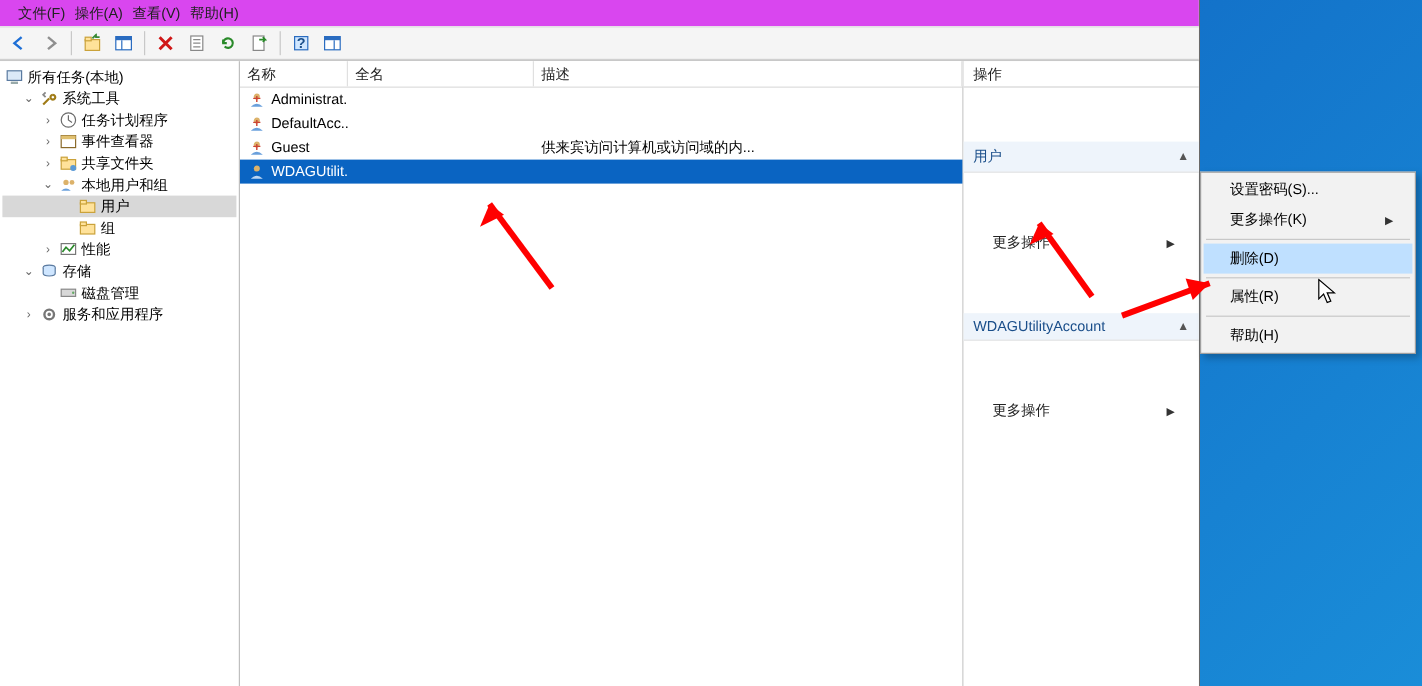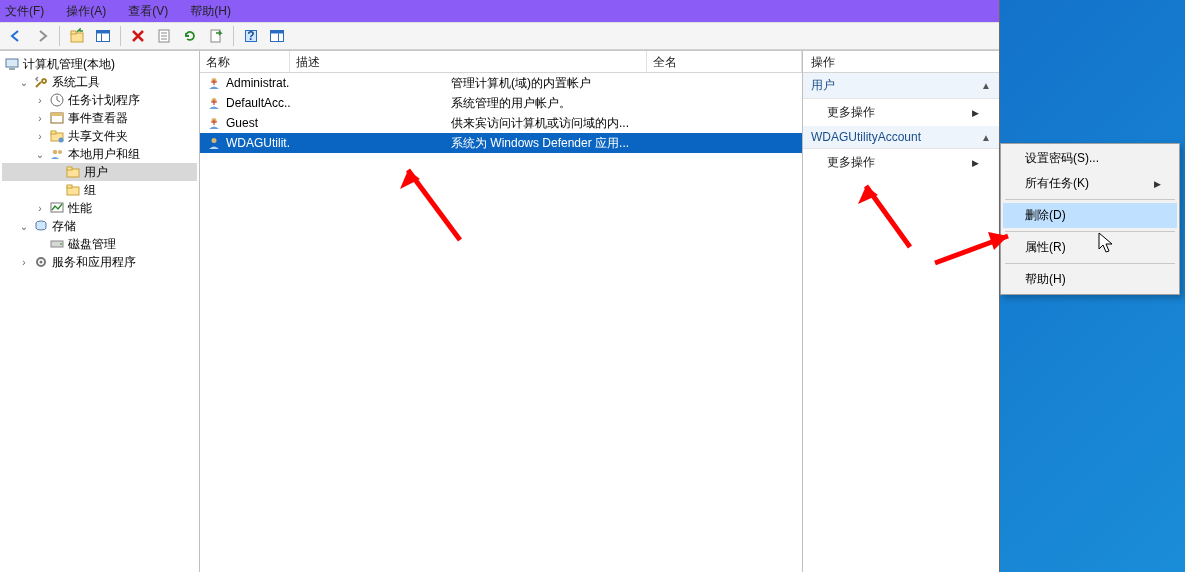--- a/index.html
+++ b/index.html
@@ -3,21 +3,21 @@
 <meta charset="utf-8">
 <style>
   * { box-sizing: border-box; margin: 0; padding: 0; font-family: "Microsoft YaHei", "Segoe UI", Tahoma, sans-serif; font-size: 12px; }
   html, body { width: 1185px; height: 572px; overflow: hidden; }
   body { background: linear-gradient(135deg, #0a4da0 0%, #1068c4 40%, #1a8dd8 100%); position: relative; }
 
   
   .mmc-window { position: absolute; left: 0; top: 0; width: 1000px; height: 572px; background: #ffffff; border-right: 1px solid #6a6a6a; display: flex; flex-direction: column; }
 
   
-  .menubar { height: 22px; background: #8b5cf6; display: flex; align-items: center; padding: 0 1px; gap: 14px; color: #222; }
+  .menubar { height: 22px; background: #d946ef; display: flex; align-items: center; padding: 0 11px; color: #222; }
   .menubar span { padding: 2px 4px; cursor: default; }
 
   
   .toolbar { height: 28px; background: #f5f5f5; border-top: 1px solid #e0e0e0; border-bottom: 1px solid #d0d0d0; display: flex; align-items: center; padding: 0 4px; gap: 2px; }
   .toolbar .btn { width: 24px; height: 22px; display: flex; align-items: center; justify-content: center; border: 1px solid transparent; }
   .toolbar .sep { width: 1px; height: 20px; background: #c8c8c8; margin: 0 3px; }
 
   
   .mmc-body { flex: 1; display: flex; border-top: 1px solid #c8c8c8; }
   .col { border-right: 1px solid #bfbfbf; display: flex; flex-direction: column; }
@@ -37,21 +37,21 @@
   .list-pane { flex: 1; background: #fff; display: flex; flex-direction: column; }
   .list-header { height: 22px; display: flex; border-bottom: 1px solid #d5d5d5; }
   .list-header .cell { border-right: 1px solid #e0e0e0; padding: 3px 6px; color: #222; background: #fff; }
   .list-rows { flex: 1; }
   .list-row { display: flex; height: 20px; align-items: center; }
   .list-row .cell { padding: 0 6px; white-space: nowrap; overflow: hidden; text-overflow: ellipsis; display: flex; align-items: center; gap: 4px; }
   .list-row.selected { background: #0a64c2; color: #fff; }
   .user-icon { width: 16px; height: 16px; display: inline-block; }
 
   
-  .actions-pane { width: 196px; background: #fff; display: flex; flex-direction: column; }
+  .actions-pane { width: 196px; background: #fff; display: flex; flex-direction: column; gap: 45px; }
   .actions-title { height: 22px; padding: 3px 8px; border-bottom: 1px solid #d5d5d5; color: #222; }
   .actions-group-hdr { background: #eef4fb; padding: 4px 8px; color: #1a4e8a; display: flex; justify-content: space-between; align-items: center; border-bottom: 1px solid #e4e4e4; }
   .actions-group-hdr .chev { font-size: 10px; color: #555; }
   .actions-item { padding: 5px 20px 5px 24px; display: flex; justify-content: space-between; align-items: center; color: #222; }
   .actions-item .chev { font-size: 9px; color: #333; }
 
   
   .context-menu { position: absolute; left: 1000px; top: 143px; width: 180px; background: #f2f2f2; border: 1px solid #a0a0a0; box-shadow: 3px 3px 6px rgba(0,0,0,0.25); padding: 2px; z-index: 50; }
   .cm-item { padding: 4px 16px 4px 22px; color: #000; display: flex; justify-content: space-between; align-items: center; }
   .cm-item.highlight { background: #bfe0ff; }
@@ -150,21 +150,21 @@
   <div class="mmc-body">
 
     <div class="col tree-pane">
       <div class="tree-row">
         <span class="tree-icon">
           <svg width="16" height="16" viewBox="0 0 16 16">
               <rect x="2" y="3" width="12" height="8" fill="#dbe9f7" stroke="#5a7aa0"></rect>
               <rect x="5" y="12" width="6" height="2" fill="#9aa"></rect>
             </svg>
         </span>
-        <span>计算机管理(本地)</span>
+        <span>所有任务(本地)</span>
       </div>
 
       <div class="tree-row indent-1">
         <span class="tree-disclosure">⌄</span>
         <span class="tree-icon">
           <svg width="16" height="16" viewBox="0 0 16 16">
               <path d="M3 13 L8 8 M11 5 a2 2 0 1 0 0.1 0" stroke="#a07c18" stroke-width="1.8" fill="none"></path>
               <path d="M5 3 L3 5 L5 7" stroke="#888" stroke-width="1.5" fill="none"></path>
             </svg>
         </span>
@@ -281,53 +281,51 @@
               <circle cx="8" cy="8" r="1.5" fill="#777"></circle>
             </svg>
         </span>
         <span>服务和应用程序</span>
       </div>
     </div>
 
     <div class="col list-pane">
       <div class="list-header">
         <div class="cell" style="width:90px">名称</div>
+        <div class="cell" style="width:155px">全名</div>
         <div class="cell" style="flex:1">描述</div>
-        <div class="cell" style="width:155px">全名</div>
       </div>
       <div class="list-rows">
 
         <div class="list-row">
           <div class="cell" style="width:90px">
             <span class="user-icon">
               <svg width="16" height="16" viewBox="0 0 16 16">
                   <circle cx="8" cy="5.5" r="2.5" fill="#dcb26a"></circle>
                   <path d="M3 14 q5 -5 10 0" fill="#6aa0dc"></path>
                   <path d="M8 5 L8 10 M5 7 L11 7" stroke="#c43" stroke-width="1.2"></path>
                 </svg>
             </span>
             <span>Administrat...</span>
           </div>
           <div class="cell" style="width:155px"></div>
-          <div class="cell" style="flex:1">管理计算机(域)的内置帐户</div>
         </div>
 
         <div class="list-row">
           <div class="cell" style="width:90px">
             <span class="user-icon">
               <svg width="16" height="16" viewBox="0 0 16 16">
                   <circle cx="8" cy="5.5" r="2.5" fill="#dcb26a"></circle>
                   <path d="M3 14 q5 -5 10 0" fill="#6aa0dc"></path>
                   <path d="M8 5 L8 10 M5 7 L11 7" stroke="#c43" stroke-width="1.2"></path>
                 </svg>
             </span>
             <span>DefaultAcc...</span>
           </div>
           <div class="cell" style="width:155px"></div>
-          <div class="cell" style="flex:1">系统管理的用户帐户。</div>
         </div>
 
         <div class="list-row">
           <div class="cell" style="width:90px">
             <span class="user-icon">
               <svg width="16" height="16" viewBox="0 0 16 16">
                   <circle cx="8" cy="5.5" r="2.5" fill="#dcb26a"></circle>
                   <path d="M3 14 q5 -5 10 0" fill="#6aa0dc"></path>
                   <path d="M8 5 L8 10 M5 7 L11 7" stroke="#c43" stroke-width="1.2"></path>
                 </svg>
@@ -342,21 +340,20 @@
           <div class="cell" style="width:90px">
             <span class="user-icon">
               <svg width="16" height="16" viewBox="0 0 16 16">
                   <circle cx="8" cy="5.5" r="2.5" fill="#dcb26a"></circle>
                   <path d="M3 14 q5 -5 10 0" fill="#bcd6f2"></path>
                 </svg>
             </span>
             <span>WDAGUtilit...</span>
           </div>
           <div class="cell" style="width:155px"></div>
-          <div class="cell" style="flex:1">系统为 Windows Defender 应用...</div>
         </div>
 
       </div>
     </div>
 
     <div class="col actions-pane">
       <div class="actions-title">操作</div>
       <div class="actions-group-hdr">
         <span>用户</span>
         <span class="chev">▲</span>
@@ -374,21 +371,21 @@
         <span class="chev">▶</span>
       </div>
     </div>
 
   </div>
 </div>
 
 <div class="context-menu">
   <div class="cm-item">设置密码(S)...</div>
   <div class="cm-item">
-    <span>所有任务(K)</span>
+    <span>更多操作(K)</span>
     <span class="cm-sub">▶</span>
   </div>
   <div class="cm-sep"></div>
   <div class="cm-item highlight">删除(D)</div>
   <div class="cm-sep"></div>
   <div class="cm-item">属性(R)</div>
   <div class="cm-sep"></div>
   <div class="cm-item">帮助(H)</div>
 </div>
 

